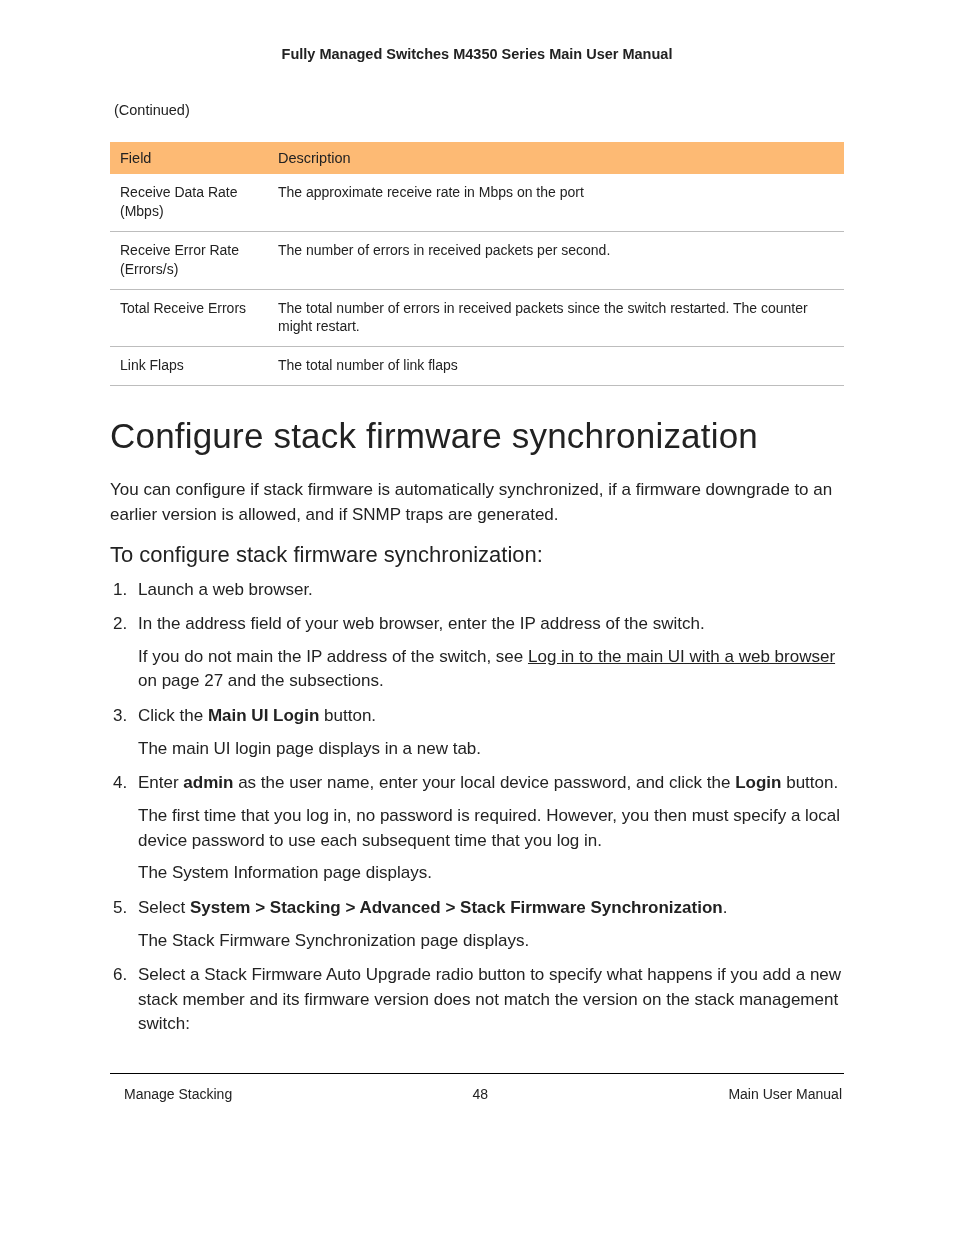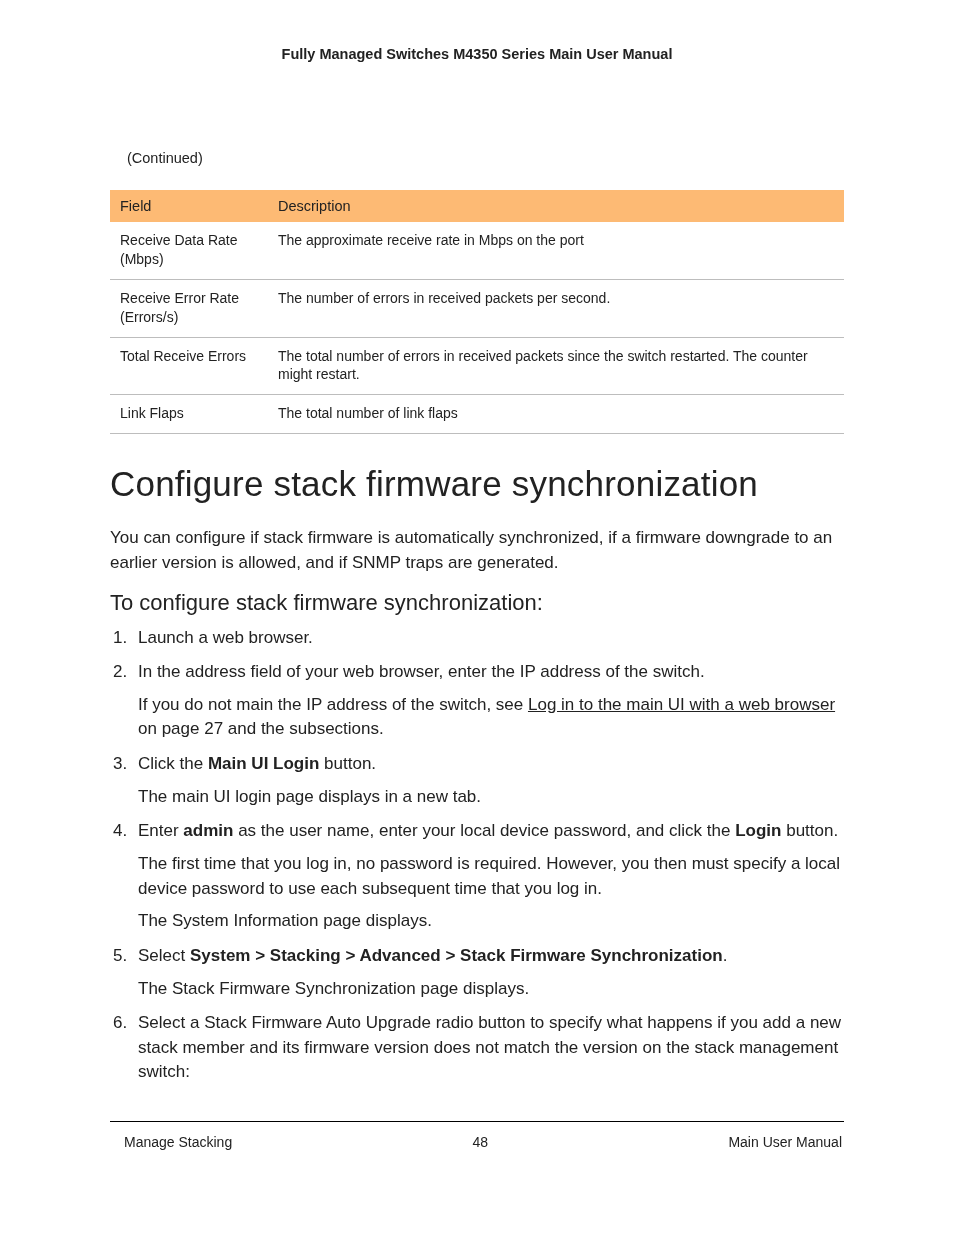--- a/index.html
+++ b/index.html
@@ -10,26 +10,26 @@
     width: 954px;
     margin: 0 auto;
   }
   .page {
     padding: 46px 110px 30px 110px;
   }
   .doc-header {
     text-align: center;
     font-weight: 700;
     font-size: 14.5px;
-    margin-bottom: 88px;
+    margin-bottom: 40px;
   }
   .continued {
     font-size: 14.5px;
     margin-bottom: 24px;
-    margin-left: 17px;
+    margin-left: 4px;
   }
   table.fields {
     width: 100%;
     border-collapse: collapse;
     font-size: 14px;
     margin-bottom: 30px;
   }
   table.fields th {
     background: #fdba74;
     font-weight: 400;

